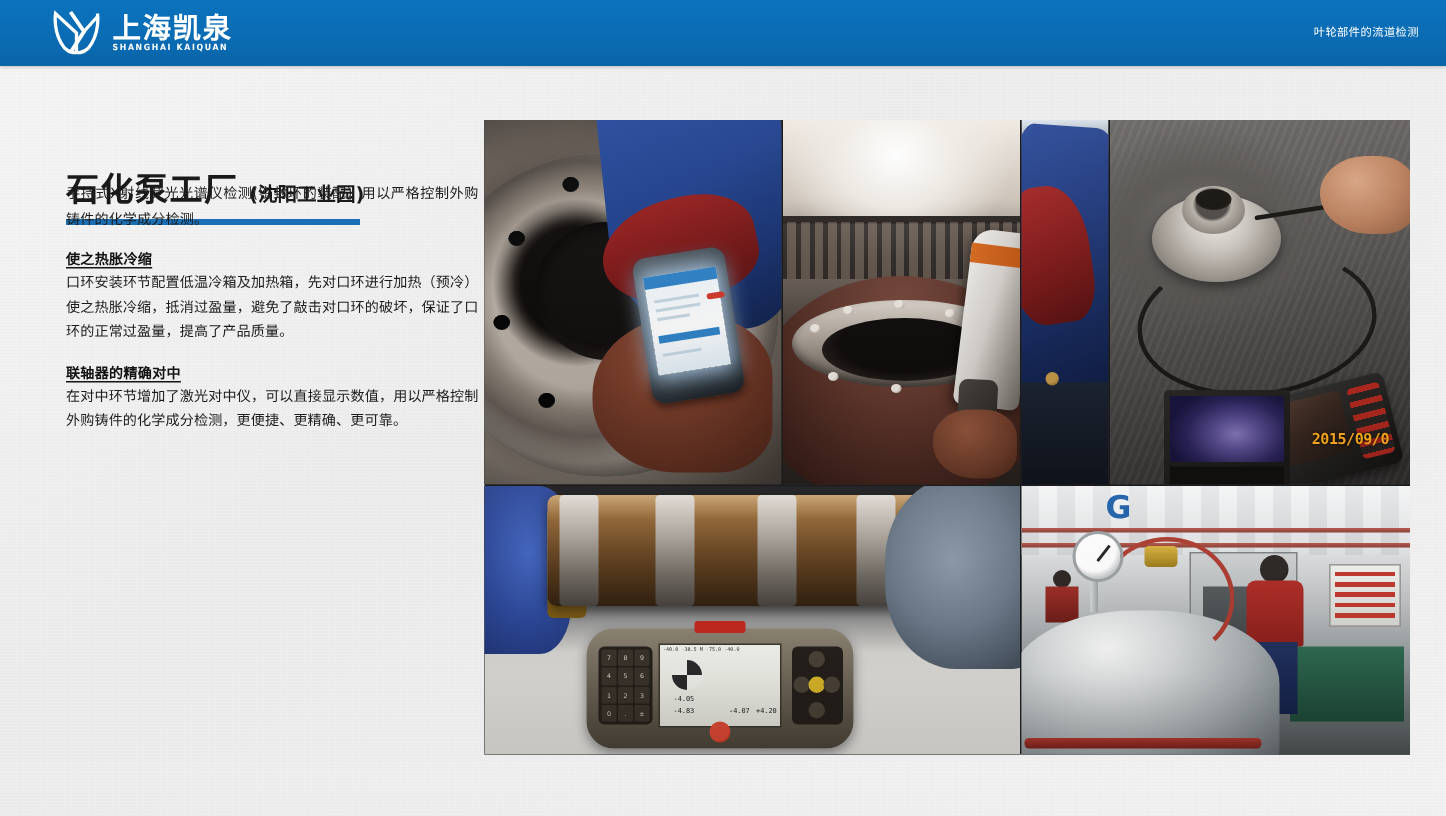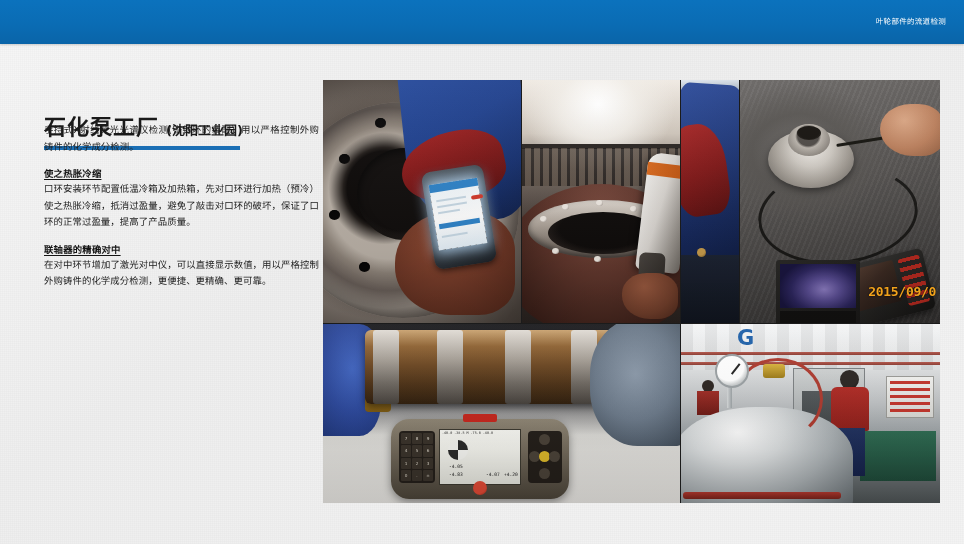--- a/index.html
+++ b/index.html
@@ -414,22 +414,22 @@
     position: absolute; left: 4px; top: 4px; width: 76px; height: 44px;
     background:
       radial-gradient(ellipse 60% 70% at 58% 58%, #8e7ec4 0%, #5c4f96 35%, #2e2760 72%, #1a1640 100%);
   }
   .scope-preview-strip {
     position: absolute; left: 4px; bottom: 3px; width: 76px; height: 12px;
     background: #131211;
   }
   .scope-timestamp {
     position: absolute;
-    right: 4px; bottom: 24px;
-    font-size: 13px;
+    right: 14px; bottom: 24px;
+    font-size: 10px;
     font-weight: 700;
     color: #f0a21c;
     letter-spacing: -0.3px;
     text-shadow: 0 0 2px rgba(0,0,0,0.9);
     white-space: nowrap;
     font-family: "DejaVu Sans Mono", monospace;
     z-index: 4;
   }
 
   
@@ -639,20 +639,34 @@
     background: linear-gradient(180deg, rgba(255,255,255,0.05) 0%, rgba(0,0,0,0.06) 70%, rgba(0,0,0,0.16) 100%);
     pointer-events: none;
   }
 </style>
 </head>
 <body>
 
 <div id="slide">
 
   <div id="header">
+    <div class="logo-wrap">
+      <div class="logo-mark">
+        <svg width="34" height="32" viewBox="0 0 34 32" aria-hidden="true">
+          <path d="M3 3 C 3 3, 1 16, 9 26 C 13 30, 17 29, 17 29 L 17 16 Z" fill="none" stroke="#ffffff" stroke-width="2.2"></path>
+          <path d="M13 2 L 22 15 L 13 29" fill="none" stroke="#ffffff" stroke-width="2.6"></path>
+          <path d="M31 3 C 31 3, 33 16, 25 26 C 21 30, 17 29, 17 29" fill="none" stroke="#ffffff" stroke-width="2.2"></path>
+          <path d="M22 15 L 31 5" fill="none" stroke="#ffffff" stroke-width="2.2"></path>
+        </svg>
+      </div>
+      <div class="logo-text-col">
+        <div class="logo-cn">上海凯泉</div>
+        <div class="logo-en">SHANGHAI KAIQUAN</div>
+      </div>
+    </div>
     <div id="header-tagline">叶轮部件的流道检测</div>
   </div>
 
   <div id="title-block">
     <div class="title-line">
       <span id="page-title">石化泵工厂</span>
       <span id="page-subtitle">(沈阳工业园)</span>
     </div>
     <div id="title-rule"></div>
   </div>

